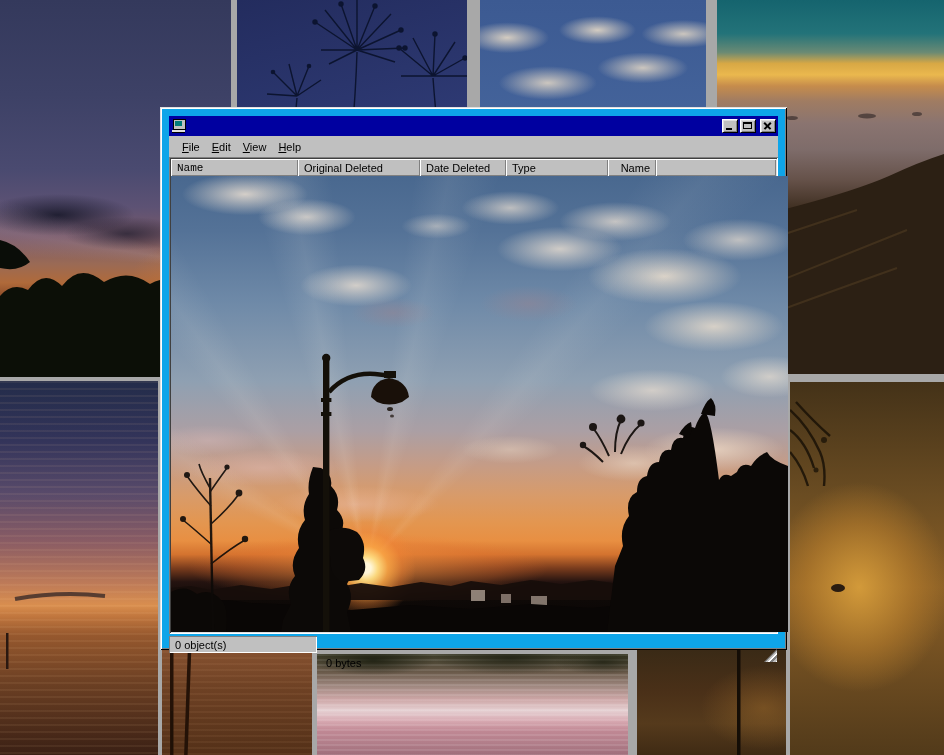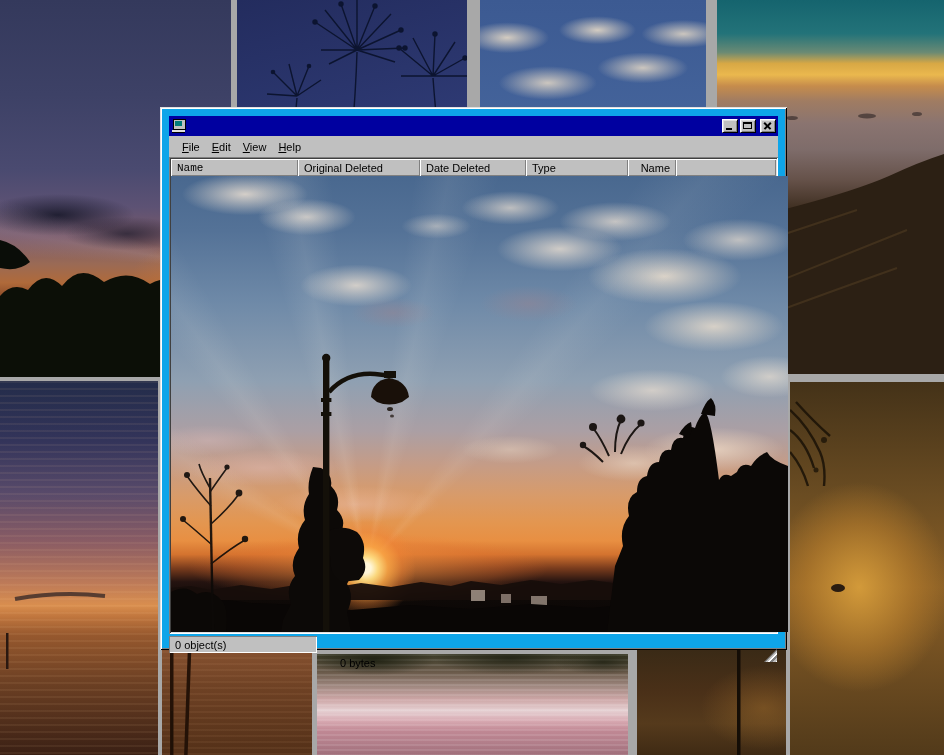--- a/index.html
+++ b/index.html
@@ -95,21 +95,21 @@
   .menu-item u{text-underline-offset:1px;}
 
   #client{position:relative;height:477px;background:#c0c0c0;
     box-shadow:inset 1px 1px 0 #808080, inset -1px -1px 0 #fff,
                inset 2px 2px 0 #404040, inset -2px -2px 0 #dfdfdf;
     padding:2px;box-sizing:border-box;}
   #header-row{display:flex;height:17px;}
   .hcol{background:#c0c0c0;box-shadow:inset 1px 1px 0 #fff, inset -1px -1px 0 #808080;
     font-size:11px;color:#000;display:flex;align-items:center;padding:0 6px;
     box-sizing:border-box;white-space:nowrap;overflow:hidden;}
-  .hc0{width:127px;font-family:Liberation Mono, monospace;} .hc1{width:122px;} .hc2{width:106px;} .hc3{width:102px;}
+  .hc0{width:127px;font-family:Liberation Mono, monospace;} .hc1{width:122px;} .hc2{width:86px;} .hc3{width:102px;}
   .hc4{width:48px;justify-content:flex-end;} .hc5{flex:1;}
 
   
   #photo{position:relative;width:617px;height:456px;
     background:
       radial-gradient(circle 50px at 31.6% 86%, #fff6d8 0 5px, rgba(255,222,130,.95) 12px, rgba(252,168,70,.8) 22px, rgba(242,132,52,.4) 36px, rgba(242,132,52,0) 50px),
       radial-gradient(ellipse 240px 46px at 32% 86%, rgba(255,160,70,.55), rgba(236,120,50,.25) 55%, rgba(236,120,50,0) 75%),
       conic-gradient(from 295deg at 31.6% 86%, rgba(255,248,235,0) 0deg, rgba(255,248,235,.09) 6deg, rgba(255,248,235,0) 12deg, rgba(255,248,235,0) 24deg, rgba(255,248,235,.08) 29deg, rgba(255,248,235,0) 35deg, rgba(255,248,235,0) 48deg, rgba(255,248,235,.10) 54deg, rgba(255,248,235,0) 60deg, rgba(255,248,235,0) 72deg, rgba(255,248,235,.08) 77deg, rgba(255,248,235,0) 84deg, rgba(255,248,235,0) 100deg, rgba(255,248,235,.07) 106deg, rgba(255,248,235,0) 112deg, rgba(255,248,235,0) 360deg),
       radial-gradient(ellipse 90px 30px at 12% 4%,  rgba(236,224,210,.85), rgba(236,224,210,0) 70%),
       radial-gradient(ellipse 70px 26px at 22% 9%,  rgba(236,224,210,.75), rgba(236,224,210,0) 70%),
@@ -129,21 +129,21 @@
       radial-gradient(ellipse 80px 26px at 75% 63%, rgba(236,216,196,.6),  rgba(236,216,196,0) 70%),
       radial-gradient(ellipse 70px 24px at 96% 68%, rgba(236,216,196,.65), rgba(236,216,196,0) 70%),
       radial-gradient(ellipse 70px 20px at 55% 60%, rgba(236,216,196,.45), rgba(236,216,196,0) 70%),
       radial-gradient(ellipse 110px 26px at 15% 64%,rgba(226,186,176,.5),  rgba(226,186,176,0) 70%),
       radial-gradient(ellipse 120px 26px at 30% 72%,rgba(232,186,166,.55), rgba(232,186,166,0) 70%),
       radial-gradient(ellipse 80px 22px at 6% 58%,  rgba(216,186,186,.45), rgba(216,186,186,0) 70%),
       linear-gradient(180deg,#49688f 0%,#547297 12%,#6f8aa8 28%,#8fa0b2 45%,#ab9fa4 56%,#c49c88 63%,#d89b6a 70%,#e39650 76%,#e88f42 80%,#d4732f 83%,#7a3c1d 86%,#241310 89%,#0e0907 93%,#070404 100%);}
   #photo svg{position:absolute;left:0;top:0;}
 
   
-  #statusbar{display:flex;height:17px;margin-top:2px;gap:17px;}
+  #statusbar{display:flex;height:17px;margin-top:2px;gap:3px;}
   .spanel{box-shadow:inset 1px 1px 0 #808080, inset -1px -1px 0 #fff;
     font-size:11px;color:#000;display:flex;align-items:center;padding:0 6px;
     box-sizing:border-box;background:#c0c0c0;}
   #sp1{width:148px;} #sp2{flex:1;position:relative;margin-top:27px;}
   #grip{position:absolute;right:1px;bottom:1px;width:13px;height:13px;
     background:repeating-linear-gradient(135deg, #c0c0c0 0 2px, #fff 2px 3px, #808080 3px 5px);
     clip-path:polygon(100% 0,100% 100%,0 100%);}
 </style>
 </head>
 <body>

